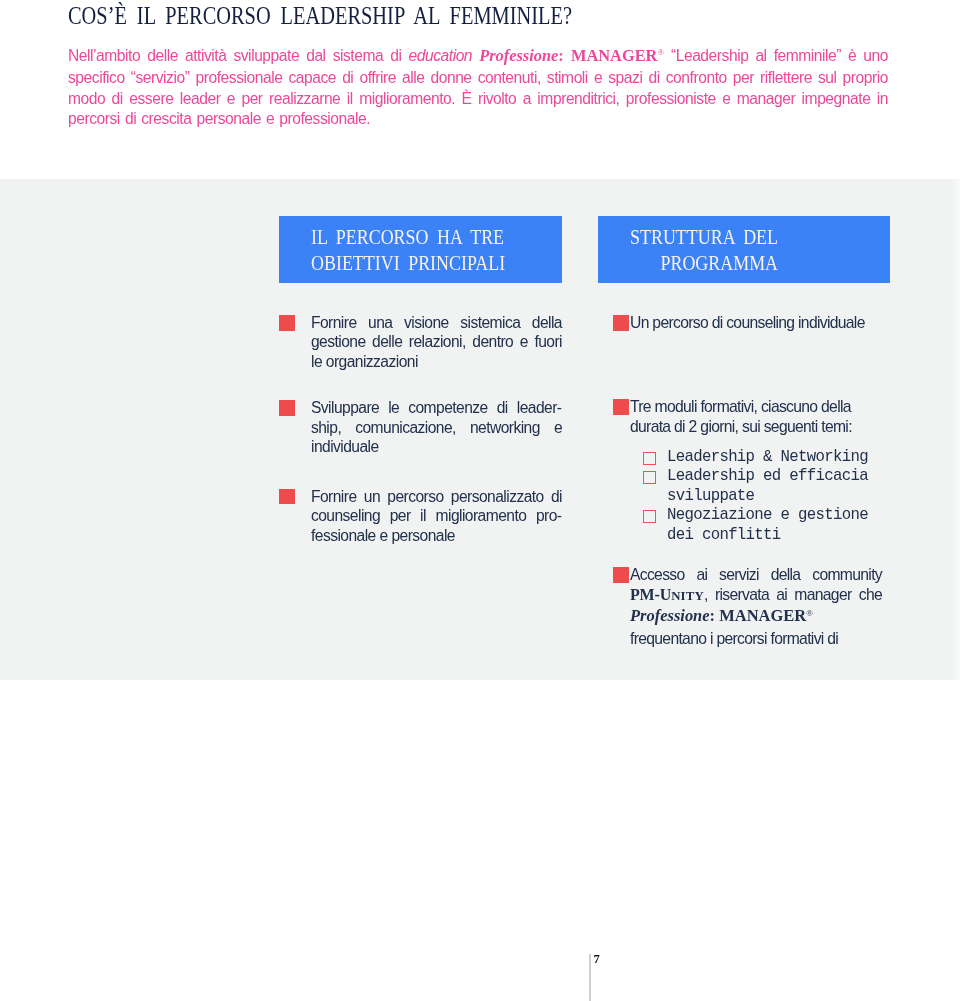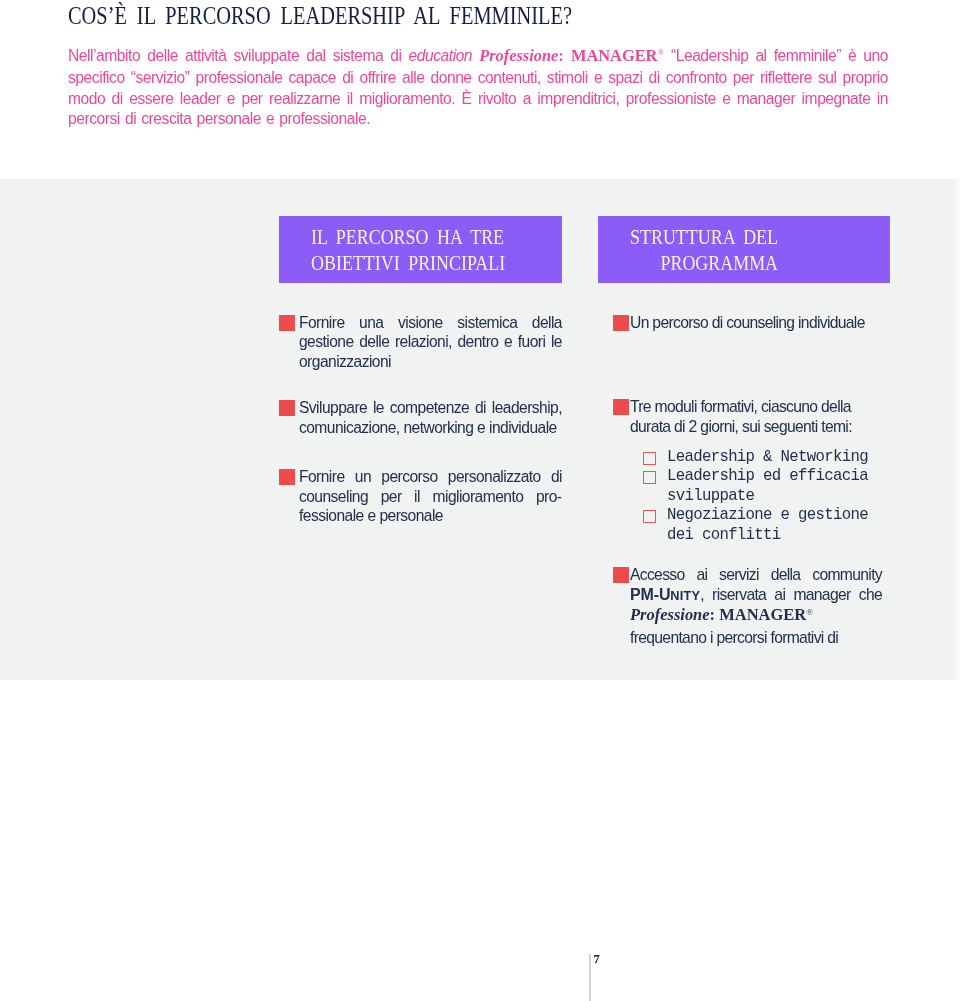--- a/index.html
+++ b/index.html
@@ -23,30 +23,30 @@
 
   
   .intro{
     position:absolute;left:68px;top:30px;width:820px;
     font-size:15.6px;line-height:20.6px;letter-spacing:-0.45px;word-spacing:1.2px;
     color:#ec4899;text-align:justify;
   }
   .sans-i{font-style:italic;}
   .ser-b{font-family:"Liberation Serif",serif;font-weight:bold;font-size:1.05em;letter-spacing:0;}
   .ser-bi{font-family:"Liberation Serif",serif;font-weight:bold;font-style:italic;font-size:1.05em;letter-spacing:0;}
-  .sc{font-family:Liberation Sans, sans-serif;font-weight:bold;font-size:1.02em;letter-spacing:-0.15px;}
+  .sc{font-family:Liberation Serif, serif;font-weight:bold;font-size:1.02em;letter-spacing:-0.15px;}
   .smcap{font-size:0.80em;letter-spacing:0.2px;}
   .reg{font-family:"Liberation Serif",serif;font-size:.55em;vertical-align:baseline;position:relative;top:-0.62em;letter-spacing:0;}
 
   
   .panel{position:absolute;left:0;top:179px;width:960px;height:501px;
     background:linear-gradient(to right,#f1f2f2 0,#f1f2f2 952px,#f6f7f7 957px,#fafbfb 960px);}
 
   
-  .hbox{position:absolute;background:#8b5cf6;}
+  .hbox{position:absolute;background:#3b82f6;}
   .hbox .ht{
     position:absolute;left:32px;top:8px;
     font-family:"Liberation Serif",serif;
     font-size:22px;line-height:26.3px;word-spacing:5px;
     transform:scaleX(0.815);transform-origin:left top;
     color:#f9f2ee;
   }
   #hbox-left{left:279px;top:216px;width:283px;height:67px;}
   #hbox-right{left:598px;top:216px;width:292px;height:67px;text-align:right;}
 
@@ -54,21 +54,21 @@
   .col{position:absolute;}
   #col-left{left:279px;top:313px;width:283px;}
   #col-right{left:613px;top:313px;width:269px;font-size:15.7px;letter-spacing:-0.68px;}
   #col-right .btxt{text-align:left;margin-left:17px;font-size:15.7px;letter-spacing:-0.68px;}
   #col-right .stxt{font-size:15.7px;letter-spacing:-0.68px;font-family:Liberation Mono, monospace;}
   #col-right .bitem.just .btxt{text-align:justify;}
 
   .bitem{position:relative;}
   .bitem + .bitem{margin-top:var(--gap,27px);}
   .bsq{position:absolute;left:0;top:1.9px;width:16px;height:15.7px;background:#ee4b4d;}
-  .btxt{margin-left:20px;font-size:15.6px;line-height:19.45px;letter-spacing:-0.55px;
+  .btxt{margin-left:32px;font-size:15.6px;line-height:19.45px;letter-spacing:-0.55px;
         color:#22304c;text-align:justify;hyphens:manual;-webkit-hyphens:manual;}
 
   .richline{white-space:nowrap;}
   .richline.jline{white-space:normal;text-align:justify;text-align-last:justify;}
   .sublist{margin-left:30px;margin-top:11.5px;}
   #col-right .sublist{margin-left:30px;}
   .sitem{position:relative;}
   .ssq{position:absolute;left:0;top:4.1px;width:11px;height:11px;
        border:1.6px solid #ef5255;box-sizing:content-box;}
   .stxt{margin-left:24px;width:218px;font-size:15.6px;line-height:19.5px;letter-spacing:-0.55px;color:#22304c;}

